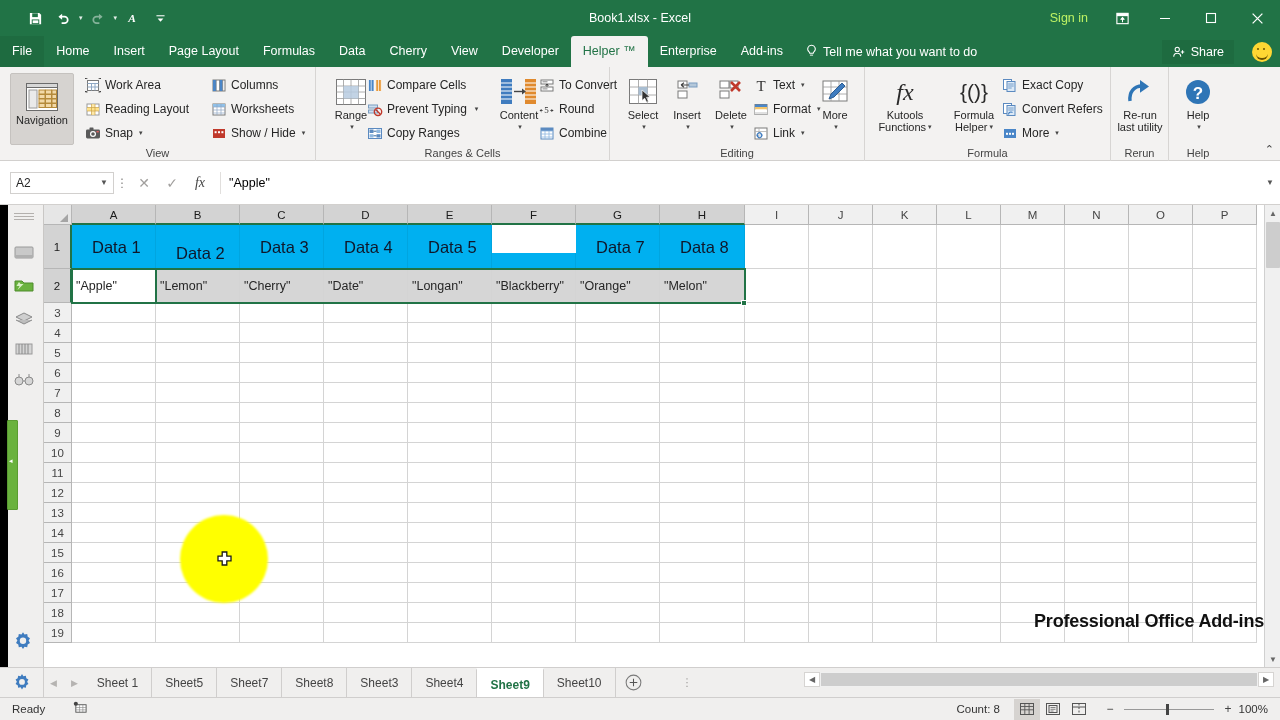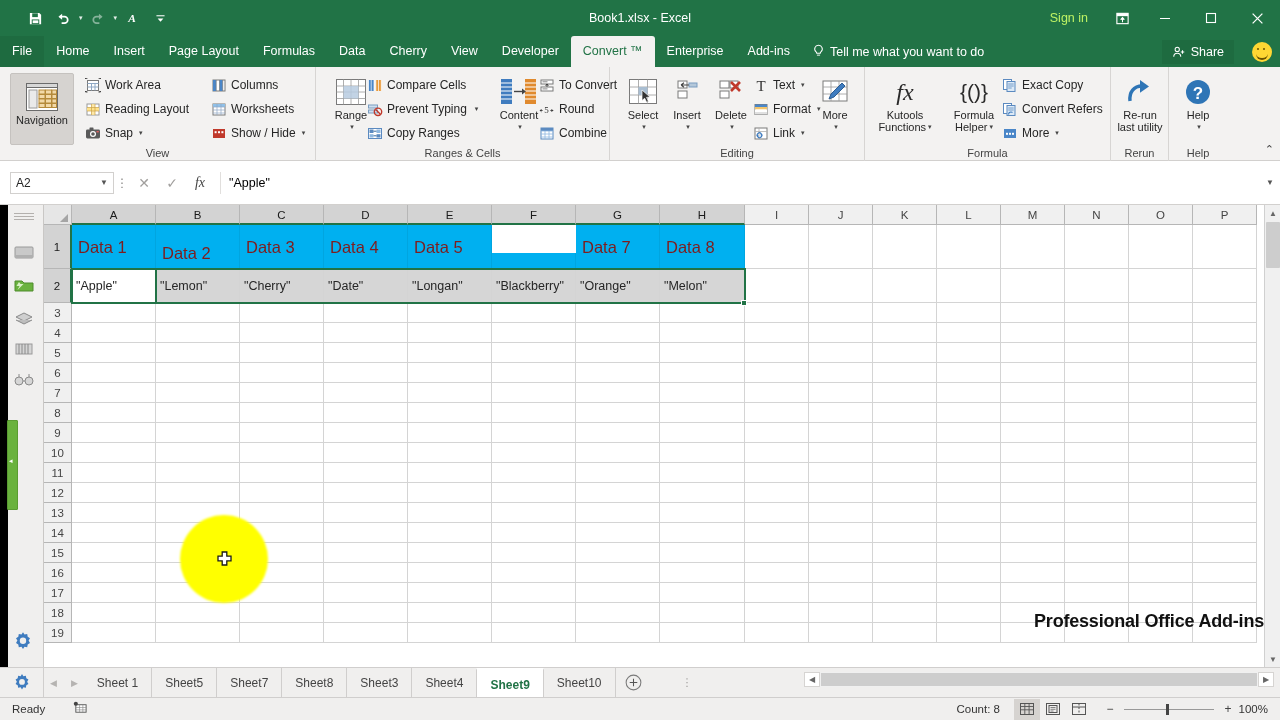--- a/index.html
+++ b/index.html
@@ -157,21 +157,21 @@
     display:flex; align-items:center; justify-content:center;
   }
   .rh.sel{ background:#d3d3d3; color:#1a1a1a; border-right:2px solid #217346;}
   .cells{ position:absolute; left:28px; top:20px; }
   .cell{
     position:absolute; border-right:1px solid #d4d4d4; border-bottom:1px solid #d4d4d4;
     background:#fff; font-size:12.5px; display:flex; align-items:center;
     padding-left:4px; overflow:hidden; white-space:nowrap;
   }
   .cell.hdrcell{
-    background:#00B0F0; color:#7f1d1d; font-size:16.5px; padding-left:6px;
+    background:#00B0F0; color:#0f172a; font-size:16.5px; padding-left:20px;
     border-right:1px solid #00a5e0; border-bottom:none;
   }
   .cell.selcell{ background:#d6d6d6; }
   .cell.active{ background:#fff; }
   .selbox{
     position:absolute; border:2px solid #217346; pointer-events:none;
   }
   .activebox{
     position:absolute; border:2px solid #217346; background:transparent; pointer-events:none;
   }
@@ -310,21 +310,21 @@
   <div class="tabsrow">
     <div class="rtab file">File</div>
     <div class="rtab">Home</div>
     <div class="rtab">Insert</div>
     <div class="rtab">Page Layout</div>
     <div class="rtab">Formulas</div>
     <div class="rtab">Data</div>
     <div class="rtab">Cherry</div>
     <div class="rtab">View</div>
     <div class="rtab">Developer</div>
-    <div class="rtab active">Convert ™</div>
+    <div class="rtab active">Helper ™</div>
     <div class="rtab">Enterprise</div>
     <div class="rtab">Add-ins</div>
     <div class="tellme">
       <svg class="bulb" viewBox="0 0 14 16">
           <path d="M7 1.2a4 4 0 0 1 2.6 7.1c-.5.5-.7 1-.7 1.6H5.1c0-.6-.2-1.1-.7-1.6A4 4 0 0 1 7 1.2z" stroke="#fff" stroke-width="1.1" fill="none"></path>
           <rect x="5.3" y="11.4" width="3.4" height="1" fill="#fff"></rect>
         </svg>
       <span>Tell me what you want to do</span>
     </div>
     <div class="share">

